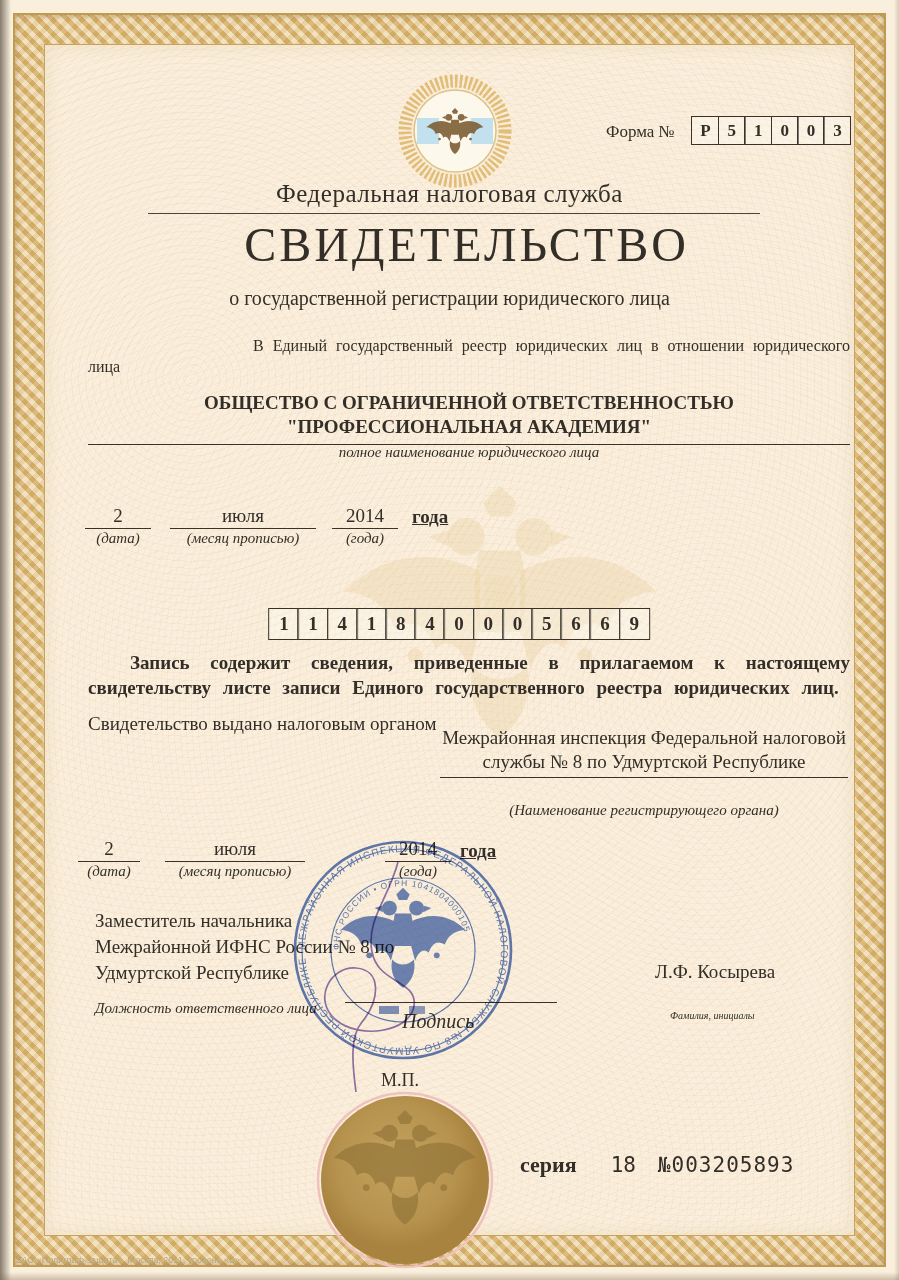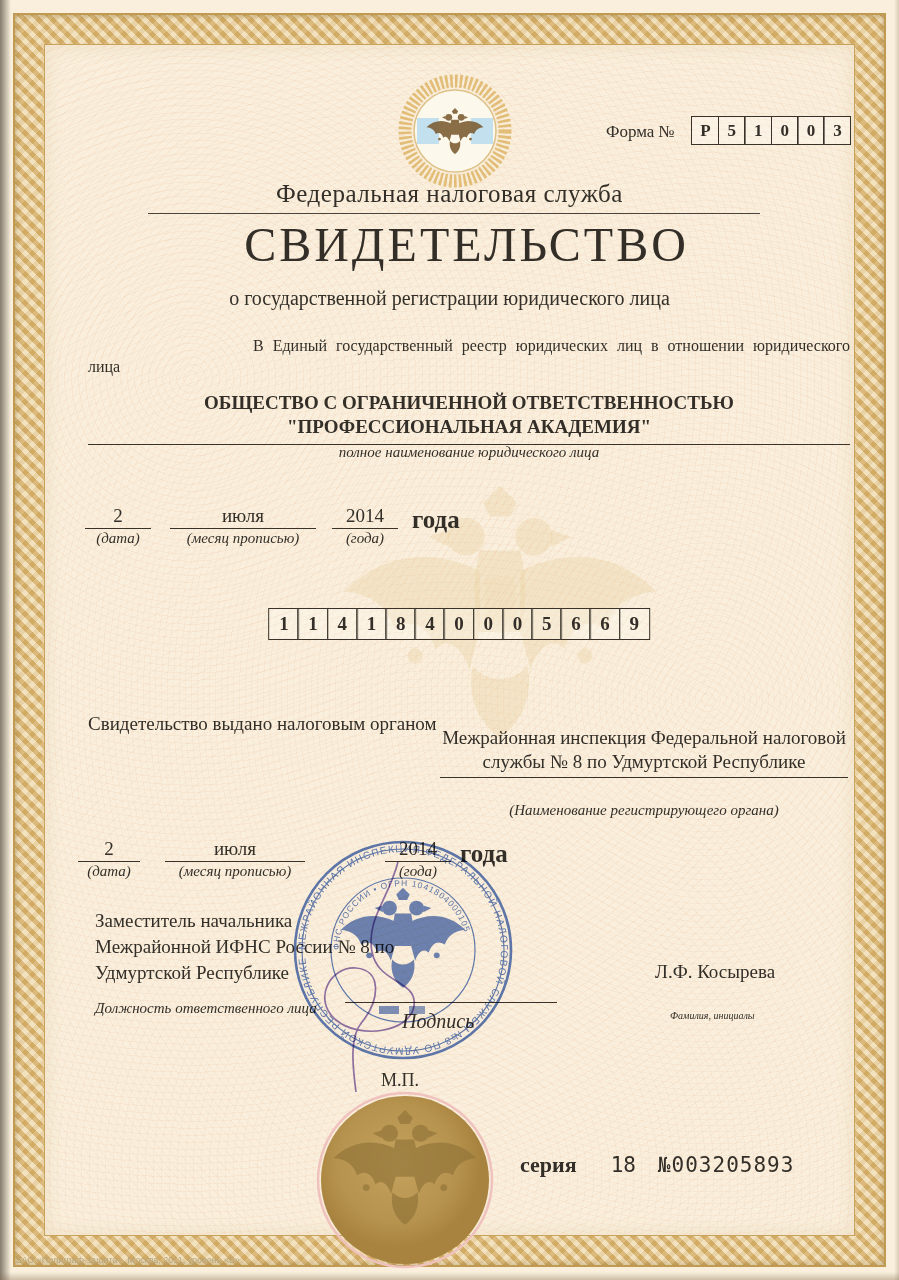--- a/index.html
+++ b/index.html
@@ -61,21 +61,21 @@
   .company{left:88px; top:391px; width:762px; font-size:19px; font-weight:bold;
     text-align:center; line-height:1.25; border-bottom:1.6px solid #3a3228; padding-bottom:5px;}
   .company-cap{left:88px; top:444px; width:762px; font-size:15px;}
 
   .entry-line{left:88px; top:470px; font-size:19px;}
 
   .dgroup{position:absolute; text-align:center;}
   .dgroup .val{font-size:19px; line-height:22px; padding:0 6px;}
   .dgroup .ln{border-top:1.5px solid #3a3228; margin-top:1px;}
   .dgroup .cap{font-style:italic; font-size:15px; line-height:18px;}
-  .yearsfx{font-size:25px; font-weight:bold;}
+  .yearsfx{font-size:19px; font-weight:bold;text-decoration:underline;}
 
   .ogrn-label{left:88px; top:574px; font-size:19px;}
   .ogrn-row{left:460px; top:608px; transform:translateX(-50%); display:flex;}
   .ogrn-row .cell{
     width:29px; height:30px; border:1.8px solid #3a3228; margin-left:-1.8px;
     display:flex; align-items:center; justify-content:center;
     font-size:19px; font-weight:bold; background:rgba(255,252,245,.30);
   }
 
   .record-note{left:88px; top:651px; width:762px; font-size:19px; font-weight:bold;
@@ -197,20 +197,21 @@
       <div class="cell">4</div>
       <div class="cell">0</div>
       <div class="cell">0</div>
       <div class="cell">0</div>
       <div class="cell">5</div>
       <div class="cell">6</div>
       <div class="cell">6</div>
       <div class="cell">9</div>
     </div>
 
+  <div class="abs record-note">Запись содержит сведения, приведенные в прилагаемом к настоящему свидетельству листе записи Единого государственного реестра юридических лиц.</div>
 
   <div class="abs issued-label b">Свидетельство выдано налоговым органом</div>
   <div class="abs authority">Межрайонная инспекция Федеральной налоговой службы № 8 по Удмуртской Республике</div>
   <div class="abs authority-cap i">(Наименование регистрирующего органа)</div>
 
   <div class="dgroup" style="left:78px; top:838px; width:62px">
     <div class="val">2</div>
     <div class="ln"></div>
     <div class="cap">(дата)</div>
   </div>

